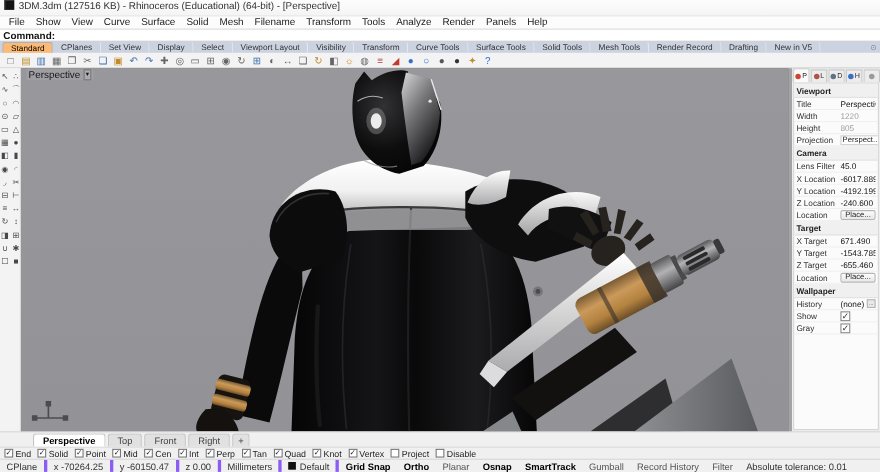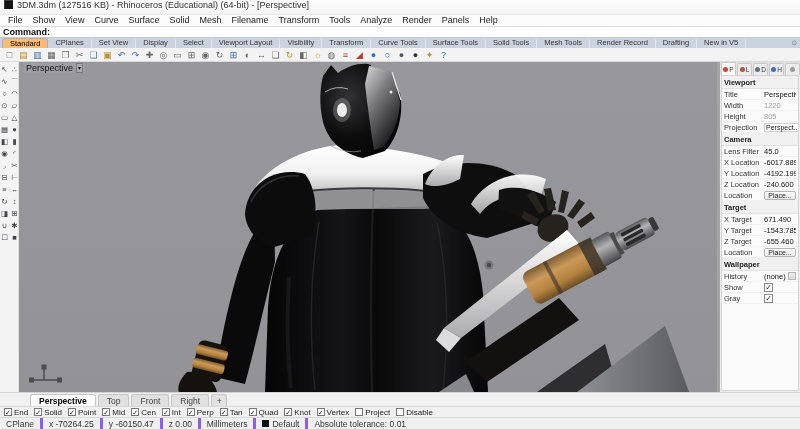--- a/index.html
+++ b/index.html
@@ -532,14 +532,24 @@
 <div class="statusbar">
   <div class="sseg">CPlane</div>
   <div class="sseg">x -70264.25</div>
   <div class="sseg">y -60150.47</div>
   <div class="sseg">z 0.00</div>
   <div class="sseg">Millimeters</div>
   <div class="sseg">
     <span class="chip"></span>
     <span>Default</span>
   </div>
+  <div style="display:flex;align-items:center;" id="status-toggles">
+      <div class="stoggle active">Grid Snap</div>
+      <div class="stoggle active">Ortho</div>
+      <div class="stoggle">Planar</div>
+      <div class="stoggle active">Osnap</div>
+      <div class="stoggle active">SmartTrack</div>
+      <div class="stoggle">Gumball</div>
+      <div class="stoggle">Record History</div>
+      <div class="stoggle">Filter</div>
+    </div>
   <div class="stoggle tol">Absolute tolerance: 0.01</div>
 </div>
 
 </body></html>

